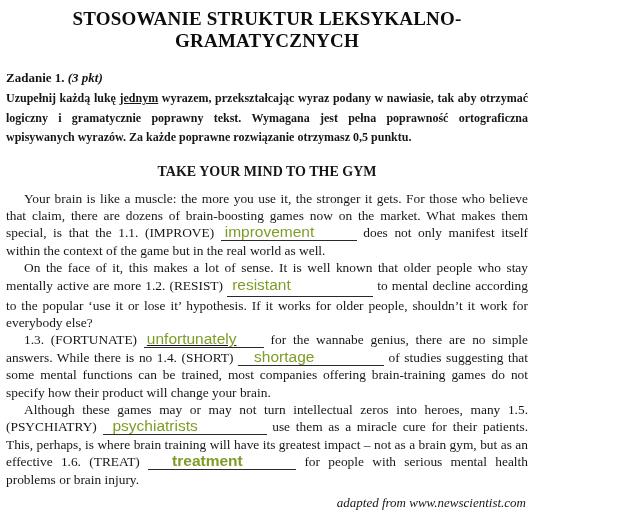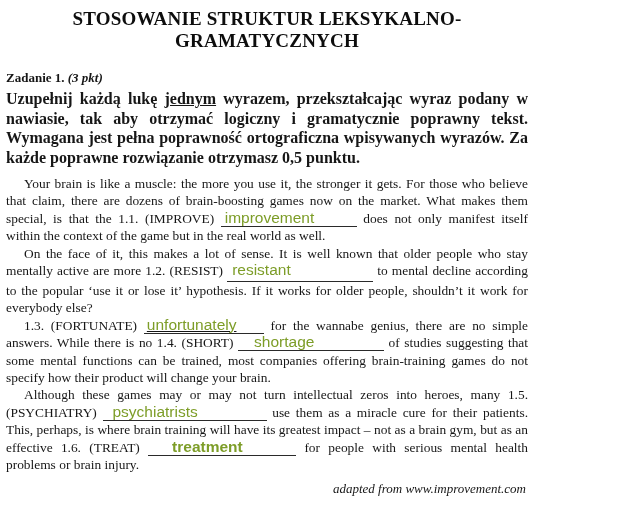--- a/index.html
+++ b/index.html
@@ -10,21 +10,21 @@
     font-family:"Liberation Serif","DejaVu Serif",serif;
     overflow:hidden;
   }
   .doc-title{
     font-size:19px;font-weight:bold;text-align:center;
     margin:2px 0 12px 0;color:#0d0d0d;letter-spacing:0.2px;
   }
   .task-line{font-size:13px;font-weight:bold;margin:18px 0 3px 0;}
   .task-points{font-style:italic;}
   .instructions{
-    font-size:16px;font-weight:bold;line-height:19.5px;
+    font-size:12px;font-weight:bold;line-height:19.5px;
     text-align:justify;margin:0 0 8px 0;
   }
   .underlined{text-decoration:underline;}
   .text-title{
     font-size:14px;font-weight:bold;text-align:center;
     margin:16px 0 10px 0;
   }
   p.body{
     font-size:13.4px;line-height:17.4px;text-align:justify;
     margin:0;text-indent:18px;
@@ -57,28 +57,29 @@
 
   <div class="doc-title">STOSOWANIE STRUKTUR LEKSYKALNO-GRAMATYCZNYCH</div>
 
   <div class="task-line"><span>Zadanie 1.</span>
     <span class="task-points">(3 pkt)</span>
   </div>
 
   <div class="instructions"><span>Uzupełnij każdą lukę </span><span class="underlined">jednym</span><span> wyrazem, przekształcając wyraz podany w nawiasie, tak aby otrzymać logiczny i gramatycznie poprawny tekst. Wymagana jest pełna poprawność ortograficzna wpisywanych wyrazów. Za każde poprawne rozwiązanie otrzymasz 0,5 punktu.</span>
   </div>
 
+  <div class="text-title">TAKE YOUR MIND TO THE GYM</div>
 
   <p class="body"><span>Your brain is like a muscle: the more you use it, the stronger it gets. For those who believe that claim, there are dozens of brain-boosting games now on the market. What makes them special, is that the </span><span class="gap-label">1.1. (IMPROVE) </span><span class="gap g1"><span class="answer">improvement</span></span><span> does not only manifest itself within the context of the game but in the real world as well.</span>
   </p>
 
   <p class="body"><span>On the face of it, this makes a lot of sense. It is well known that older people who stay mentally active are more </span><span class="gap-label">1.2. (RESIST) </span><span class="gap g2"><span class="answer">resistant</span></span><span> to mental decline according to the popular ‘use it or lose it’ hypothesis. If it works for older people, shouldn’t it work for everybody else?</span>
   </p>
 
   <p class="body"><span class="gap-label">1.3. (FORTUNATE) </span><span class="gap g3"><span class="answer">unfortunately</span></span><span> for the wannabe genius, there are no simple answers. While there is no </span><span class="gap-label">1.4. (SHORT) </span><span class="gap g4"><span class="answer">shortage</span></span><span> of studies suggesting that some mental functions can be trained, most companies offering brain-training games do not specify how their product will change your brain.</span>
   </p>
 
   <p class="body"><span>Although these games may or may not turn intellectual zeros into heroes, many </span><span class="gap-label">1.5. (PSYCHIATRY) </span><span class="gap g5"><span class="answer">psychiatrists</span></span><span> use them as a miracle cure for their patients. This, perhaps, is where brain training will have its greatest impact – not as a brain gym, but as an effective </span><span class="gap-label">1.6. (TREAT) </span><span class="gap g6"><span class="answer">treatment</span></span><span> for people with serious mental health problems or brain injury.</span>
   </p>
 
-  <div class="source-note">adapted from www.improvement.com</div>
+  <div class="source-note">adapted from www.newscientist.com</div>
 
 </div>
 
 </body></html>

